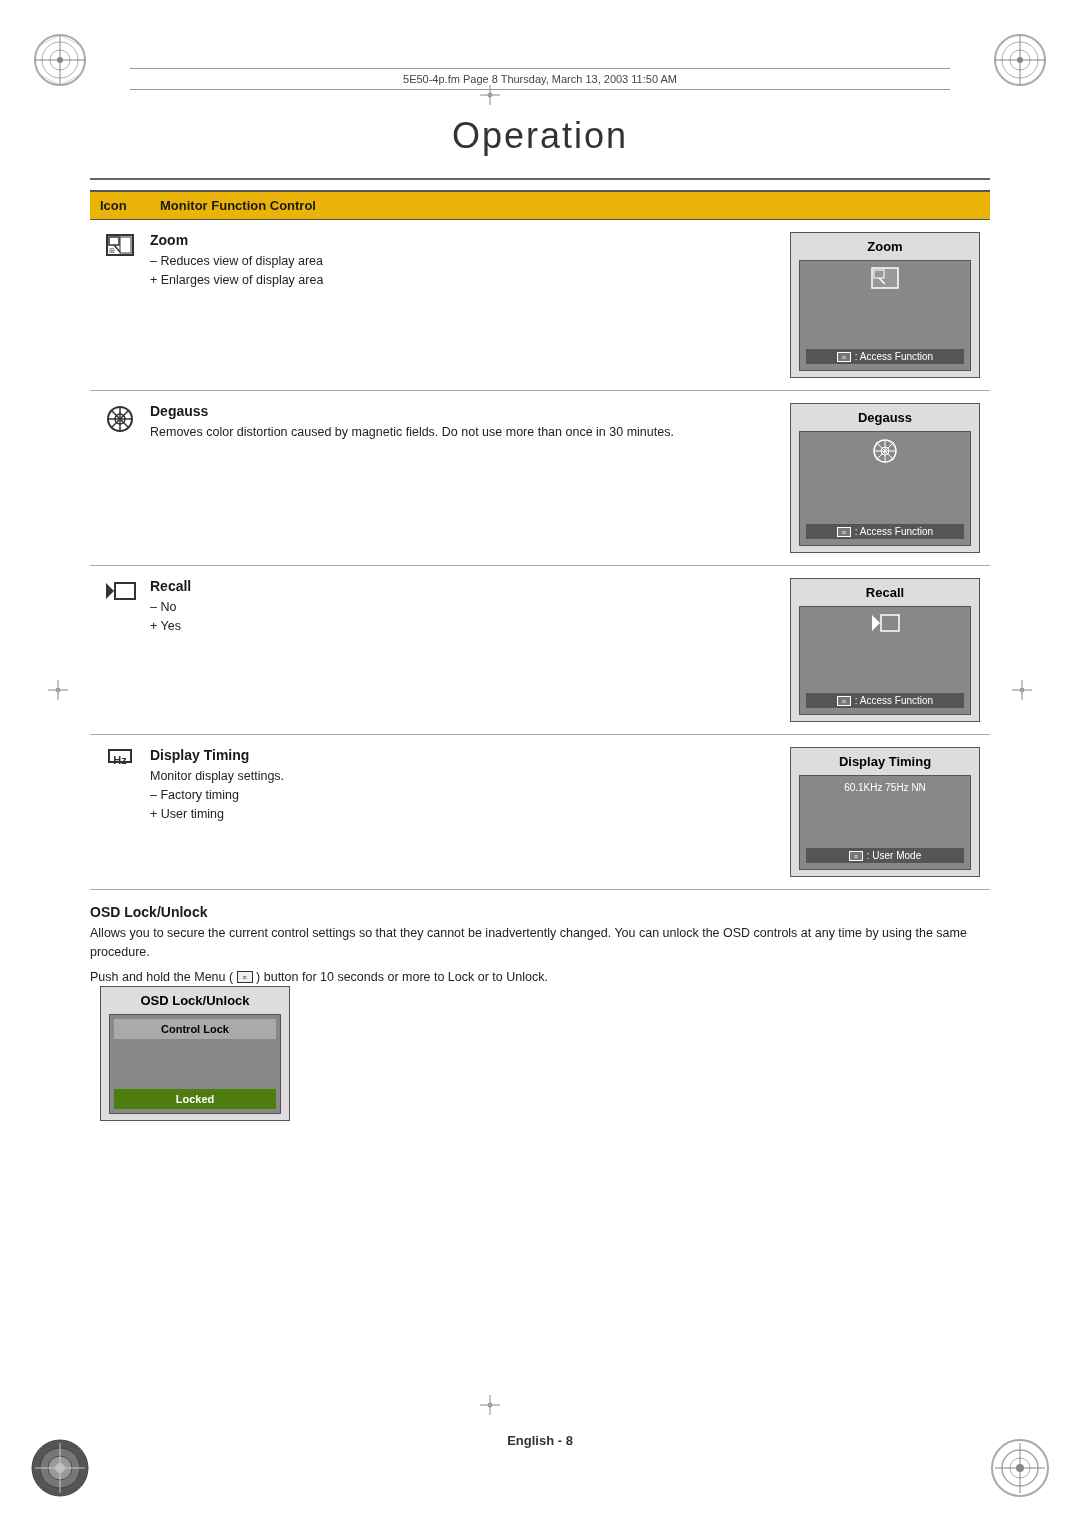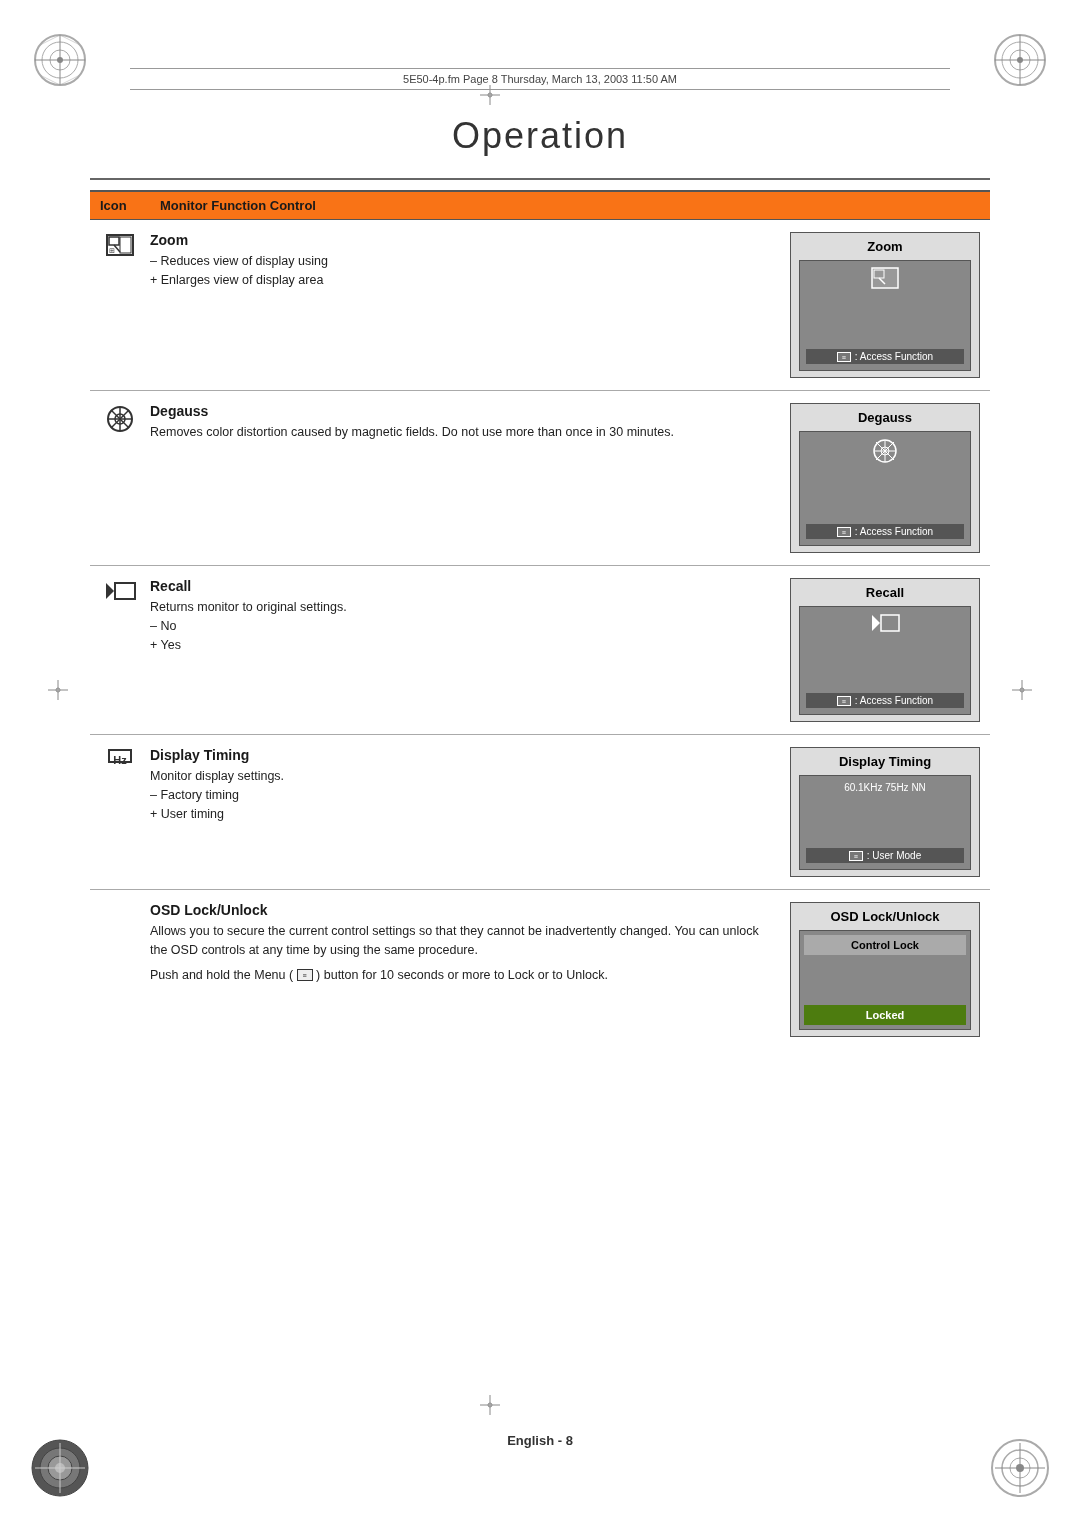--- a/index.html
+++ b/index.html
@@ -59,21 +59,21 @@
     .main-content {
       position: absolute;
       top: 190px;
       left: 90px;
       right: 90px;
       bottom: 120px;
     }
 
     
     .table-header {
-      background: #f97316;
+      background: #eab308;
       display: flex;
       align-items: center;
       padding: 6px 10px;
       border-top: 2px solid #555;
       border-bottom: 1px solid #555;
     }
 
     .table-header .col-icon {
       width: 60px;
       font-weight: bold;
@@ -358,21 +358,21 @@
         <rect x="1" y="1" width="26" height="20" fill="white" stroke="#333" stroke-width="2"></rect>
         <rect x="3" y="3" width="10" height="8" fill="none" stroke="#333" stroke-width="1.5"></rect>
         <line x1="8" y1="11" x2="14" y2="18" stroke="#333" stroke-width="1.5"></line>
         <rect x="14" y="3" width="11" height="16" fill="none" stroke="#333" stroke-width="1"></rect>
         <text x="3" y="19" font-size="7" fill="#333">⊞</text>
       </svg>
     </div>
     <div class="col-desc-cell">
       <div class="func-name">Zoom</div>
       <div class="func-desc">
-        <div>– Reduces view of display using</div>
+        <div>– Reduces view of display area</div>
         <div>+ Enlarges view of display area</div>
       </div>
     </div>
     <div class="col-preview-cell">
       <div class="osd-preview">
         <div class="osd-title">Zoom</div>
         <div class="osd-box">
           <div class="osd-icon-area">
             <svg width="28" height="22" viewBox="0 0 28 22">
               <rect x="1" y="1" width="26" height="20" fill="#999" stroke="#fff" stroke-width="1.5"></rect>
@@ -433,21 +433,20 @@
     <div class="col-icon-cell">
       <svg width="32" height="22" viewBox="0 0 32 22">
 
         <polygon points="2,3 10,11 2,19" fill="#333"></polygon>
         <rect x="11" y="3" width="20" height="16" fill="none" stroke="#333" stroke-width="2"></rect>
       </svg>
     </div>
     <div class="col-desc-cell">
       <div class="func-name">Recall</div>
       <div class="func-desc">
-        <div>Returns monitor to original settings.</div>
         <div>– No</div>
         <div>+ Yes</div>
       </div>
     </div>
     <div class="col-preview-cell">
       <div class="osd-preview">
         <div class="osd-title">Recall</div>
         <div class="osd-box">
           <div class="osd-icon-area">
             <svg width="30" height="20" viewBox="0 0 30 20">
@@ -483,21 +482,21 @@
           <div class="osd-timing-text">60.1KHz   75Hz   NN</div>
           <div class="osd-user-mode">
             <span class="osd-menu-icon">≡</span>
             <span>: User Mode</span>
           </div>
         </div>
       </div>
     </div>
   </div>
 
-  <div class="function-row" style="border-bottom: none;">
+  <div class="function-row" style="border-bottom: none; flex-direction: column;">
     <div class="col-icon-cell">
     </div>
     <div class="col-desc-cell">
       <div class="func-name">OSD Lock/Unlock</div>
       <div class="func-desc">
         <p style="margin-bottom:6px;">Allows you to secure the current control settings so that they cannot be inadvertently changed. You can unlock the OSD controls at any time by using the same procedure.</p>
         <p>Push and hold the Menu (
           <span style="display:inline-block; width:16px; height:12px; border:1px solid #333; font-size:7px; text-align:center; line-height:12px; vertical-align:middle; background:#eee;">≡</span>
           ) button for 10 seconds or more to Lock or to Unlock.</p>
       </div>

